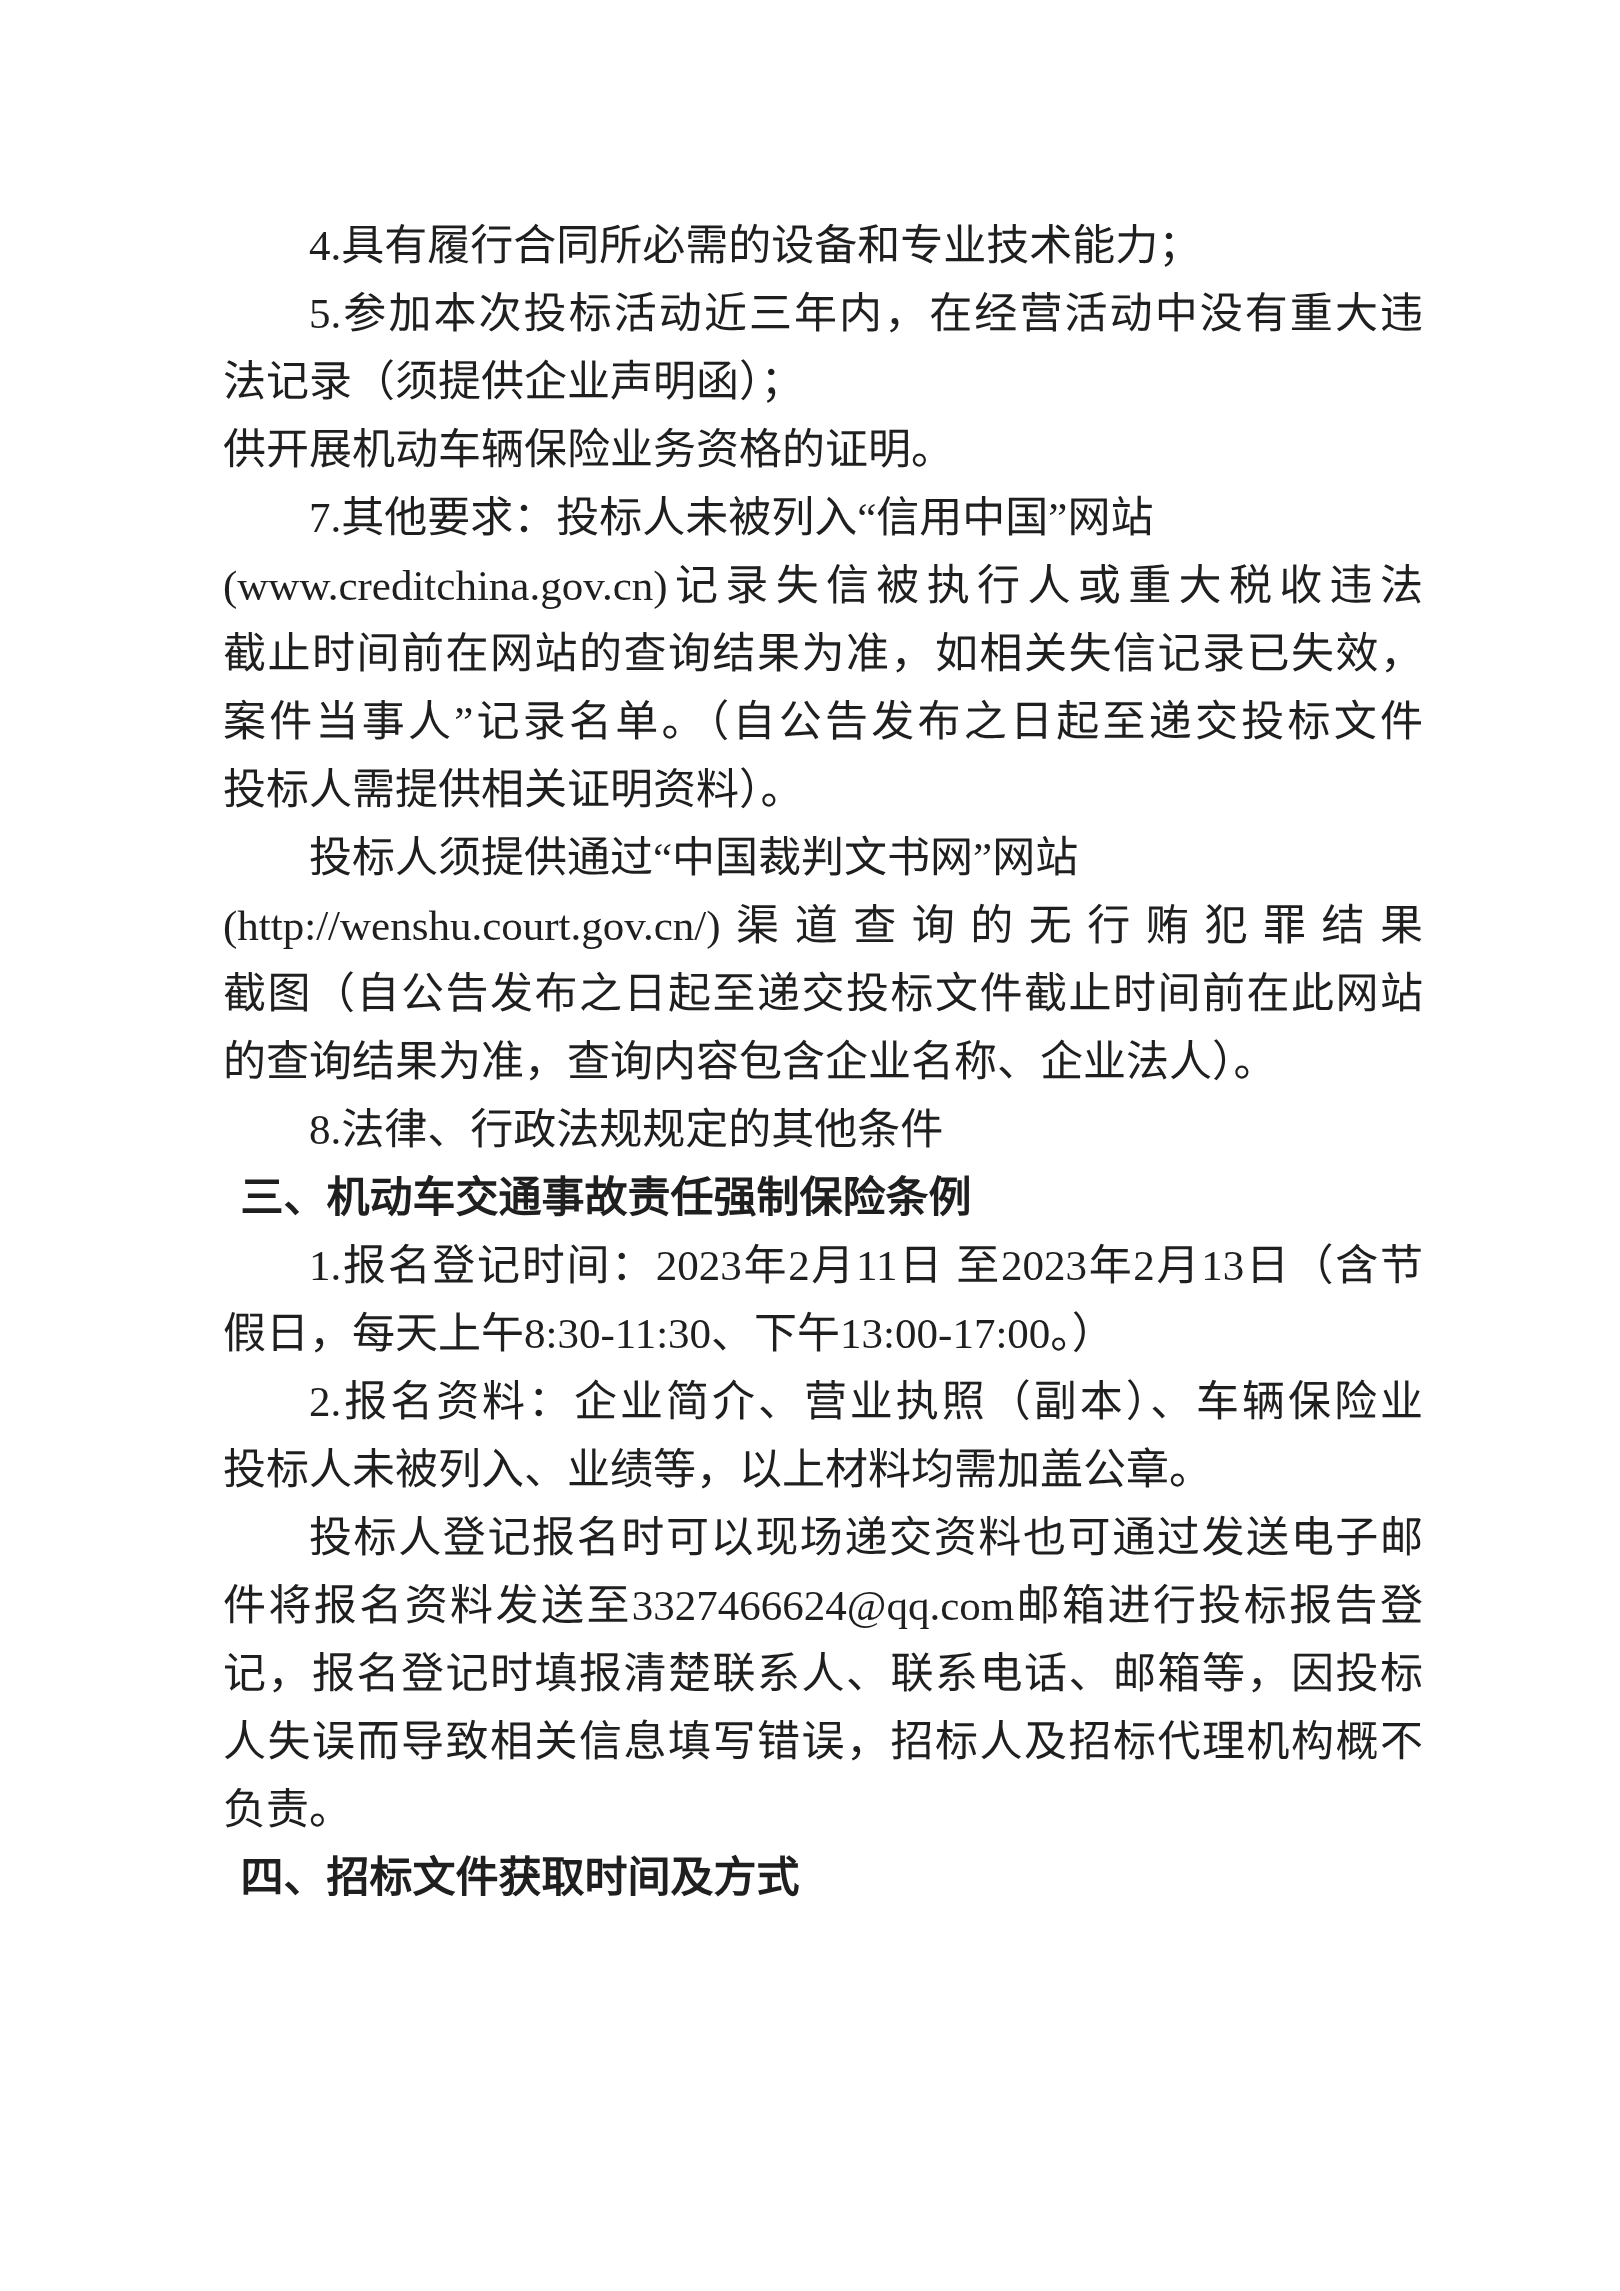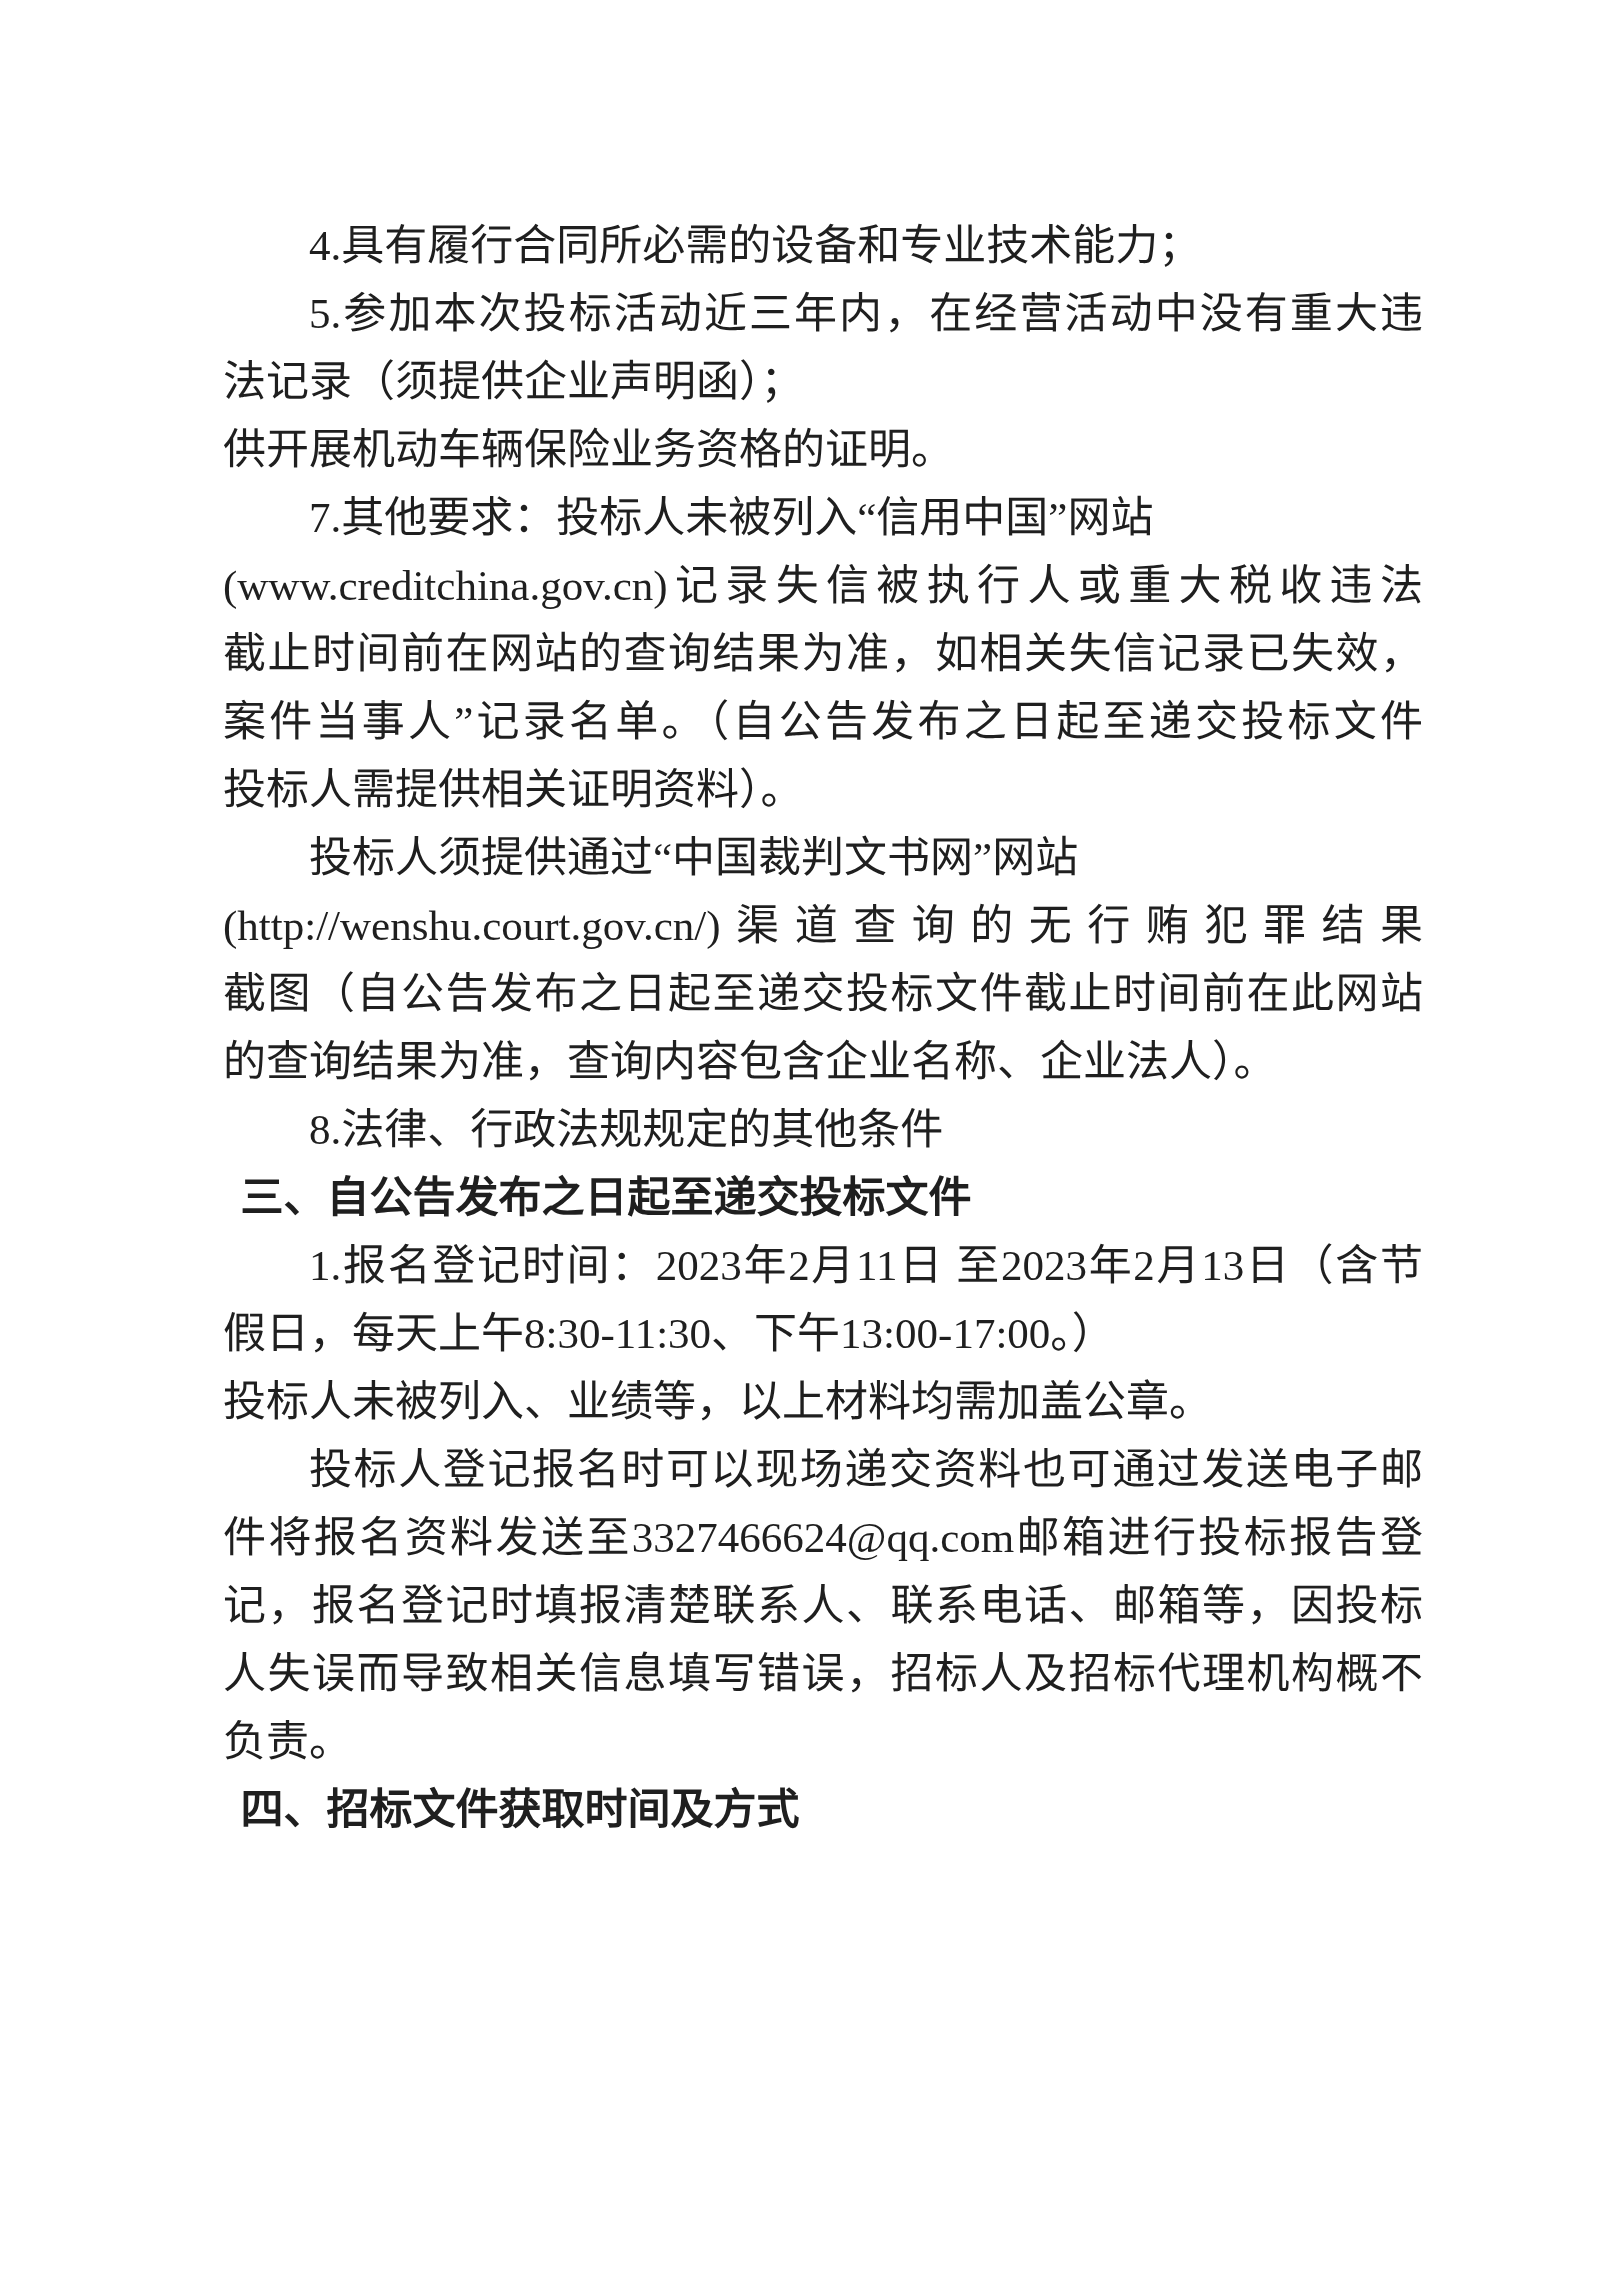--- a/index.html
+++ b/index.html
@@ -49,23 +49,24 @@
     <div class="ln ind">7.其他要求：投标人未被列入“信用中国”网站</div>
     <div class="ln fl">(www.creditchina.gov.cn)记录失信被执行人或重大税收违法</div>
     <div class="ln fl">截止时间前在网站的查询结果为准，如相关失信记录已失效，</div>
     <div class="ln fl">案件当事人”记录名单。（自公告发布之日起至递交投标文件</div>
     <div class="ln">投标人需提供相关证明资料）。</div>
     <div class="ln ind">投标人须提供通过“中国裁判文书网”网站</div>
     <div class="ln fl">(http://wenshu.court.gov.cn/)渠道查询的无行贿犯罪结果</div>
     <div class="ln fl">截图（自公告发布之日起至递交投标文件截止时间前在此网站</div>
     <div class="ln">的查询结果为准，查询内容包含企业名称、企业法人）。</div>
     <div class="ln ind">8.法律、行政法规规定的其他条件</div>
-    <div class="ln hd">三、自公告发布之日起至递交投标文件</div>
+    <div class="ln hd">三、机动车交通事故责任强制保险条例</div>
     <div class="ln ind fl">1.报名登记时间：2023年2月11日 至2023年2月13日（含节</div>
     <div class="ln">假日，每天上午8:30-11:30、下午13:00-17:00。）</div>
+    <div class="ln ind fl">2.报名资料：企业简介、营业执照（副本）、车辆保险业</div>
     <div class="ln">投标人未被列入、业绩等，以上材料均需加盖公章。</div>
     <div class="ln ind b fl">投标人登记报名时可以现场递交资料也可通过发送电子邮</div>
     <div class="ln b fl">件将报名资料发送至3327466624@qq.com邮箱进行投标报告登</div>
     <div class="ln b fl">记，报名登记时填报清楚联系人、联系电话、邮箱等，因投标</div>
     <div class="ln fl">人失误而导致相关信息填写错误，招标人及招标代理机构概不</div>
     <div class="ln">负责。</div>
     <div class="ln hd">四、招标文件获取时间及方式</div>
   </div>
 </div>
 

